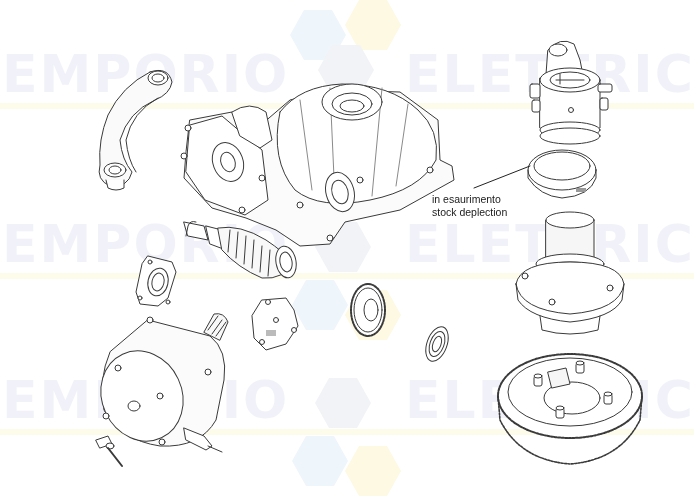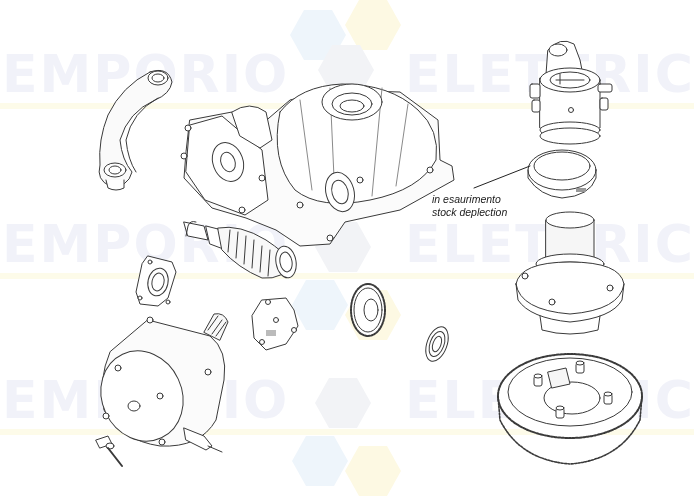--- a/index.html
+++ b/index.html
@@ -3,21 +3,21 @@
 <meta charset="utf-8">
 <style>
   html, body { margin: 0; padding: 0; background: #ffffff; }
   body { width: 694px; height: 500px; position: relative; overflow: hidden; font-family: "Liberation Sans", sans-serif; }
   .wm-row { position: absolute; left: 0; width: 694px; height: 60px; }
   .wm-text { position: absolute; font-family: "DejaVu Sans", sans-serif; font-weight: bold; font-size: 52px; letter-spacing: 2px; color: #f1f2f9; line-height: 60px; white-space: nowrap; }
   .wm-band { position: absolute; left: 0; width: 694px; height: 6px; background: #fdfbe9; }
   .hex { position: absolute; width: 56px; height: 50px; clip-path: polygon(25% 0, 75% 0, 100% 50%, 75% 100%, 25% 100%, 0 50%); }
   svg.diagram { position: absolute; left: 0; top: 0; }
   .callout { position: absolute; left: 432px; top: 193px; font-size: 10.5px; line-height: 13px; color: #1a1a1a; }
-  .callout div { white-space: nowrap; font-style: italic; }
+  .callout div { white-space: nowrap; }
 </style>
 </head>
 <body>
 
 <div>
   <div class="hex" style="left:290px;top:10px;background:#eef5fb;"></div>
   <div class="hex" style="left:345px;top:0px;background:#fdf9e3;"></div>
   <div class="hex" style="left:318px;top:45px;background:#f2f3f6;"></div>
 
   <div class="wm-row" style="top:44px;">

